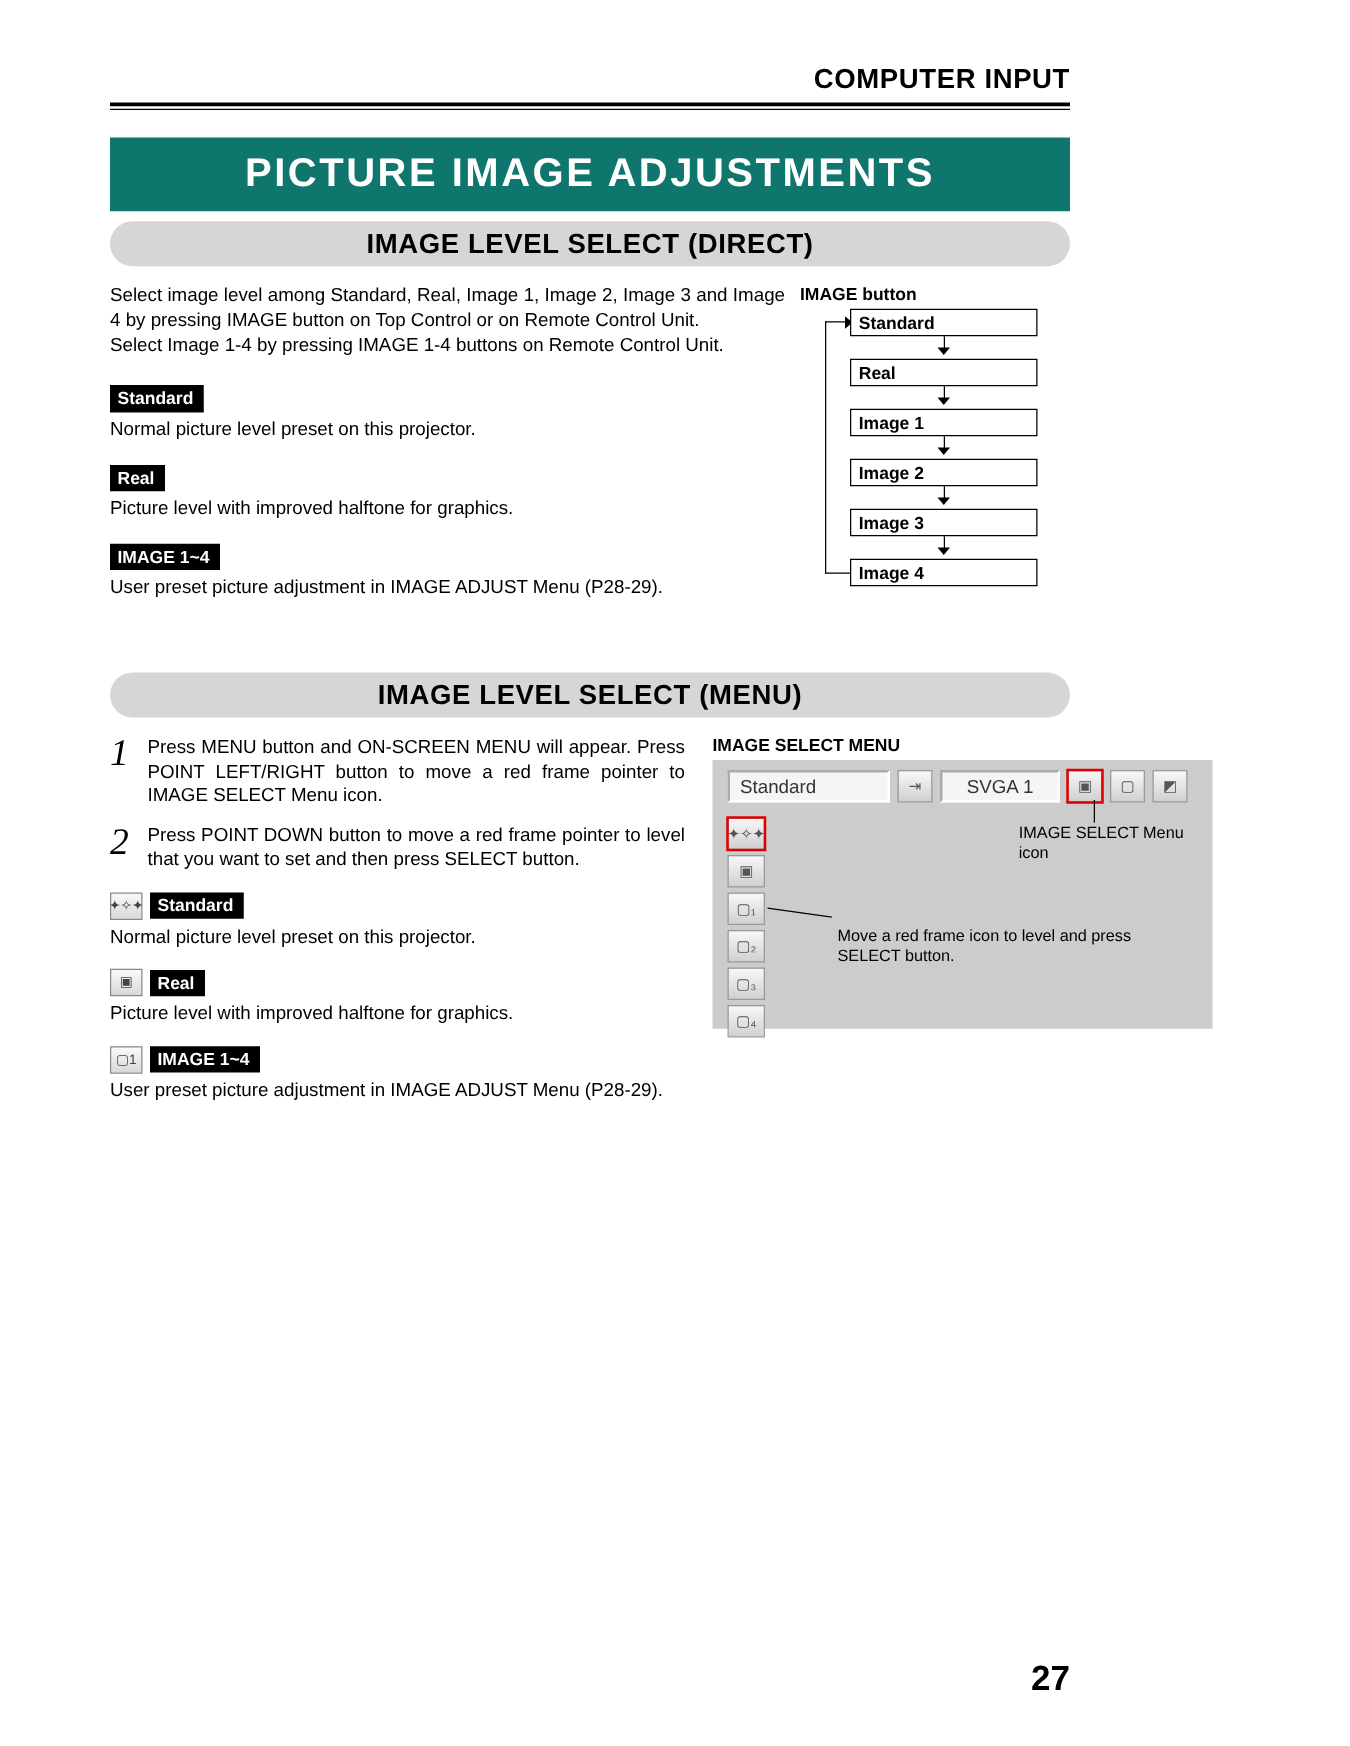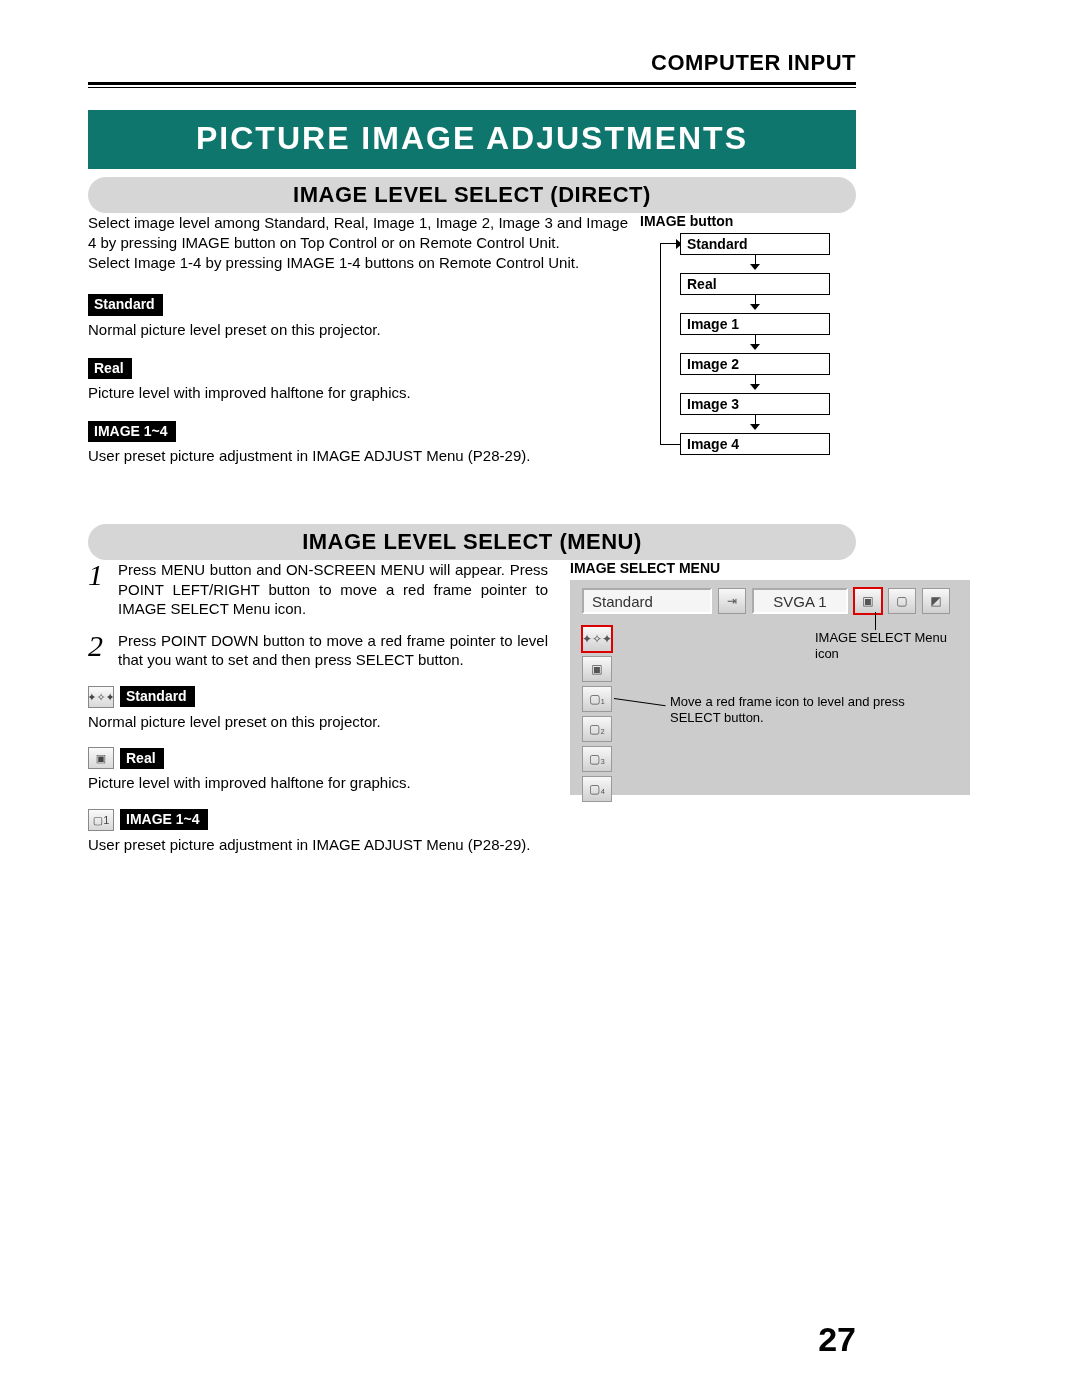--- a/index.html
+++ b/index.html
@@ -42,20 +42,21 @@
     letter-spacing: 2px;
     margin-bottom: 8px;
   }
   .subheader {
     background: #d6d6d6;
     text-align: center;
     font-weight: bold;
     font-size: 22px;
     padding: 5px 0;
     letter-spacing: 0.5px;
+    margin-bottom: 14px;
     border-radius: 18px;
   }
   
   .direct-section {
     display: flex;
     gap: 12px;
     margin-bottom: 40px;
   }
   .direct-left {
     flex: 0 0 540px;
@@ -250,21 +251,21 @@
   .note {
     position:absolute;
     font-size:13px;
     line-height:1.25;
   }
   .pagenum {
     position: absolute;
     right: 60px;
     bottom: 38px;
     font-weight: bold;
-    font-size: 34px;
+    font-size: 28px;
   }
 </style>
 </head>
 <body>
 
 <div class="page">
 
   <div class="top-section">COMPUTER INPUT</div>
   <hr class="top-rule">
   <hr class="thin-rule">
@@ -364,21 +365,21 @@
         <div class="osd-side">
           <div class="osd-icon sel">✦✧✦</div>
           <div class="osd-icon">▣</div>
           <div class="osd-icon">▢₁</div>
           <div class="osd-icon">▢₂</div>
           <div class="osd-icon">▢₃</div>
           <div class="osd-icon">▢₄</div>
         </div>
 
         <div class="note" style="left:245px; top:50px; width:150px">IMAGE SELECT Menu icon</div>
-        <div class="note" style="left:100px; top:114px; width:240px">Move a red frame icon to level and press SELECT button.</div>
+        <div class="note" style="left:100px; top:133px; width:240px">Move a red frame icon to level and press SELECT button.</div>
 
         <div style="position:absolute; left:44px; top:118px; width:52px; height:1px; background:#000; transform:rotate(8deg); transform-origin:left center"></div>
         <div style="position:absolute; left:305px; top:32px; width:1px; height:18px; background:#000"></div>
       </div>
 
     </div>
   </div>
 
   <div class="pagenum">27</div>
 </div>

